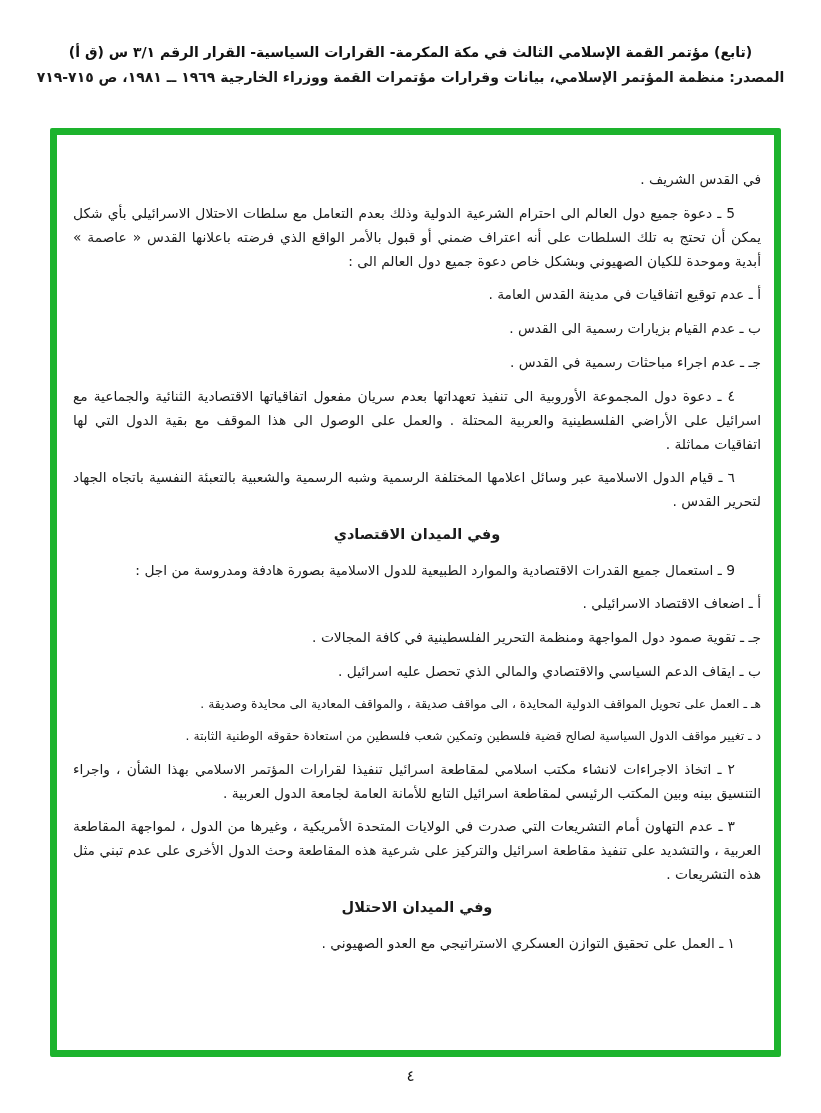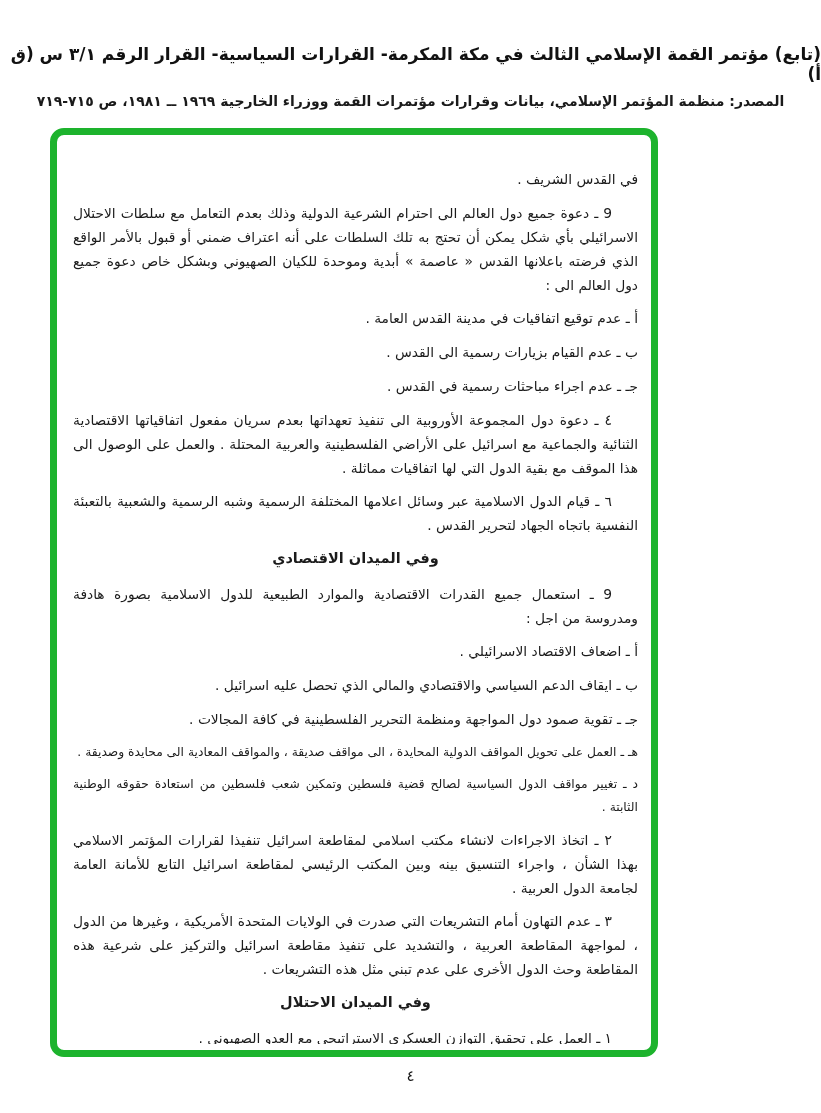--- a/index.html
+++ b/index.html
@@ -14,40 +14,39 @@
   }
   .header {
     position: absolute;
     top: 44px;
     left: 0;
     right: 0;
     text-align: center;
     direction: rtl;
   }
   .doc-title {
-    font-size: 17px;
+    font-size: 14px;
     font-weight: bold;
     color: #111111;
-    text-align: right;
   }
   .doc-source {
     margin-top: 9px;
     font-size: 14px;
     font-weight: bold;
     color: #1a1a1a;
   }
   .frame {
     position: absolute;
     left: 50px;
     top: 128px;
-    width: 608px;
+    width: 731px;
     height: 929px;
     box-sizing: border-box;
     border: 7px solid #f97316;
-    border-radius: 14px;
+    border-radius: 2px;
     background: transparent;
   }
   .content {
     position: absolute;
     top: 32px;
     right: 13px;
     left: 16px;
     bottom: 6px;
     direction: rtl;
     text-align: justify;
@@ -84,31 +83,31 @@
 <div class="page">
 
   <div class="header">
     <div class="doc-title">(تابع) مؤتمر القمة الإسلامي الثالث في مكة المكرمة- القرارات السياسية- القرار الرقم ٣/١ س (ق أ)</div>
     <div class="doc-source">المصدر: منظمة المؤتمر الإسلامي، بيانات وقرارات مؤتمرات القمة ووزراء الخارجية ١٩٦٩ ــ ١٩٨١، ص ٧١٥-٧١٩</div>
   </div>
 
   <div class="frame" style="border-color: rgb(29, 179, 45);">
     <div class="content" id="doc-body" style="color: rgb(27, 27, 27);">
         <div class="para cont">في القدس الشريف .</div>
-        <div class="para num">9 ـ دعوة جميع دول العالم الى احترام الشرعية الدولية وذلك بعدم التعامل مع سلطات الاحتلال الاسرائيلي بأي شكل يمكن أن تحتج به تلك السلطات على أنه اعتراف ضمني أو قبول بالأمر الواقع الذي فرضته باعلانها القدس « عاصمة » أبدية وموحدة للكيان الصهيوني وبشكل خاص دعوة جميع دول العالم الى :</div>
+        <div class="para num">5 ـ دعوة جميع دول العالم الى احترام الشرعية الدولية وذلك بعدم التعامل مع سلطات الاحتلال الاسرائيلي بأي شكل يمكن أن تحتج به تلك السلطات على أنه اعتراف ضمني أو قبول بالأمر الواقع الذي فرضته باعلانها القدس « عاصمة » أبدية وموحدة للكيان الصهيوني وبشكل خاص دعوة جميع دول العالم الى :</div>
         <div class="para item">أ ـ عدم توقيع اتفاقيات في مدينة القدس العامة .</div>
         <div class="para item">ب ـ عدم القيام بزيارات رسمية الى القدس .</div>
         <div class="para item">جـ ـ عدم اجراء مباحثات رسمية في القدس .</div>
         <div class="para num">٤ ـ دعوة دول المجموعة الأوروبية الى تنفيذ تعهداتها بعدم سريان مفعول اتفاقياتها الاقتصادية الثنائية والجماعية مع اسرائيل على الأراضي الفلسطينية والعربية المحتلة . والعمل على الوصول الى هذا الموقف مع بقية الدول التي لها اتفاقيات مماثلة .</div>
         <div class="para num">٦ ـ قيام الدول الاسلامية عبر وسائل اعلامها المختلفة الرسمية وشبه الرسمية والشعبية بالتعبئة النفسية باتجاه الجهاد لتحرير القدس .</div>
         <div class="para heading">وفي الميدان الاقتصادي</div>
         <div class="para num">9 ـ استعمال جميع القدرات الاقتصادية والموارد الطبيعية للدول الاسلامية بصورة هادفة ومدروسة من اجل :</div>
         <div class="para item">أ ـ اضعاف الاقتصاد الاسرائيلي .</div>
+        <div class="para item">جـ ـ تقوية صمود دول المواجهة ومنظمة التحرير الفلسطينية في كافة المجالات .</div>
         <div class="para item">ب ـ ايقاف الدعم السياسي والاقتصادي والمالي الذي تحصل عليه اسرائيل .</div>
-        <div class="para item">جـ ـ تقوية صمود دول المواجهة ومنظمة التحرير الفلسطينية في كافة المجالات .</div>
         <div class="para item small">هـ ـ العمل على تحويل المواقف الدولية المحايدة ، الى مواقف صديقة ، والمواقف المعادية الى محايدة وصديقة .</div>
         <div class="para item small">د ـ تغيير مواقف الدول السياسية لصالح قضية فلسطين وتمكين شعب فلسطين من استعادة حقوقه الوطنية الثابتة .</div>
         <div class="para num">٢ ـ اتخاذ الاجراءات لانشاء مكتب اسلامي لمقاطعة اسرائيل تنفيذا لقرارات المؤتمر الاسلامي بهذا الشأن ، واجراء التنسيق بينه وبين المكتب الرئيسي لمقاطعة اسرائيل التابع للأمانة العامة لجامعة الدول العربية .</div>
         <div class="para num">٣ ـ عدم التهاون أمام التشريعات التي صدرت في الولايات المتحدة الأمريكية ، وغيرها من الدول ، لمواجهة المقاطعة العربية ، والتشديد على تنفيذ مقاطعة اسرائيل والتركيز على شرعية هذه المقاطعة وحث الدول الأخرى على عدم تبني مثل هذه التشريعات .</div>
         <div class="para heading">وفي الميدان الاحتلال</div>
         <div class="para num">١ ـ العمل على تحقيق التوازن العسكري الاستراتيجي مع العدو الصهيوني .</div>
       </div>
   </div>
 
   <div class="page-number">٤</div>

